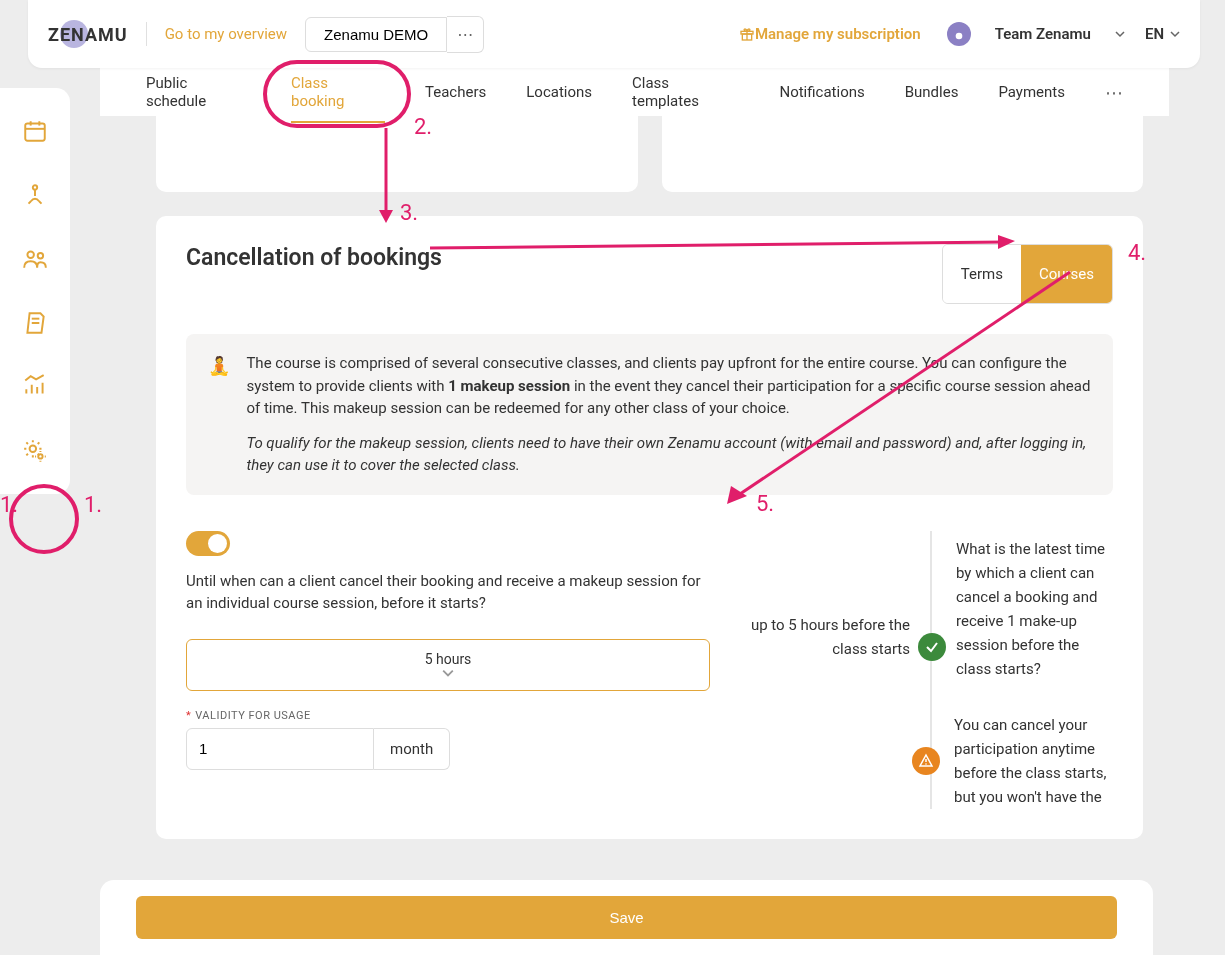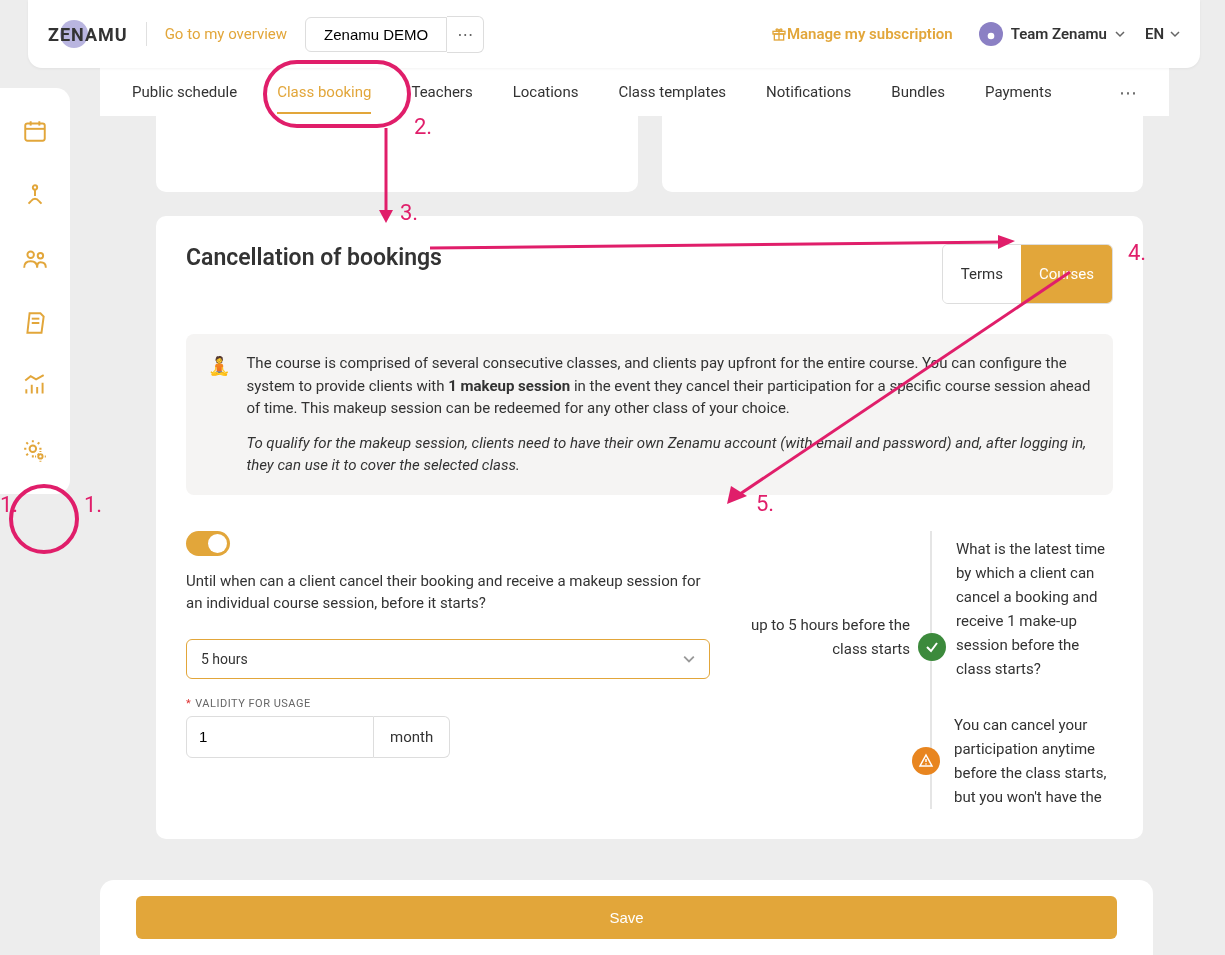--- a/index.html
+++ b/index.html
@@ -49,21 +49,21 @@
   padding: 8px 10px; font-size: 16px; background: #fff; cursor: pointer;
   color: #666;
 }
 .header-spacer { flex: 1; }
 .subscription {
   color: #e2a63a; font-size: 15px; font-weight: 600; cursor: pointer;
   display: flex; align-items: center; gap: 0;
 }
 .gift-icon { width: 16px; height: 16px; }
 .team-zenamu {
-  margin-left: 26px; display: flex; align-items: center; gap: 8px;
+  margin-left: 26px; display: flex; align-items: center; gap: 24px;
   font-size: 15px; font-weight: 600; cursor: pointer;
 }
 .avatar-icon {
   width: 24px; height: 24px; border-radius: 50%; background: #8b80c4;
   display: flex; align-items: center; justify-content: center;
 }
 .lang { margin-left: 20px; font-size: 15px; font-weight: 600; cursor: pointer; display: flex; align-items: center; gap: 6px; }
 .chevron-down { width: 10px; height: 10px; }
 
 
@@ -83,21 +83,21 @@
 .sidebar-icon { width: 26px; height: 26px; cursor: pointer; color: #e2a63a; }
 
 
 .tabs-bar {
   position: absolute;
   top: 68px; left: 100px; right: 56px;
   height: 48px;
   background: #fff;
   display: flex;
   align-items: center;
-  padding: 0 32px;
+  padding: 0 46px;
   gap: 40px;
   z-index: 9;
 }
 .tab { font-size: 15px; color: #333; cursor: pointer; padding: 13px 0; position: relative; }
 .tab.active { color: #e2a63a; }
 .tab.active::after {
   content: '';
   position: absolute;
   bottom: 0; left: 0; right: 0;
   height: 2px; background: #e2a63a;
@@ -154,21 +154,21 @@
   position: relative; cursor: pointer;
 }
 .switch::after {
   content: ''; position: absolute; width: 19px; height: 19px;
   background: #fff; border-radius: 50%; top: 3px; right: 3px;
 }
 .setting-desc { margin-top: 14px; font-size: 15px; line-height: 1.5; color: #333; }
 .select {
   margin-top: 24px; border: 1px solid #e2a63a; border-radius: 6px;
   padding: 11px 14px; display: flex; align-items: center; justify-content: space-between;
-  font-size: 14px; cursor: pointer; background: #fff;
+  font-size: 14px; cursor: pointer; background: #fff; flex-direction: column;
 }
 .validity-label {
   margin-top: 18px; font-size: 11px; letter-spacing: 0.5px;
   color: #666; text-transform: uppercase;
 }
 .validity-label .req { color: #d33; margin-right: 4px; }
 .validity-row { display: flex; margin-top: 6px; }
 .validity-input {
   width: 188px; border: 1px solid #ddd; border-radius: 6px 0 0 6px;
   padding: 11px 12px; font-size: 15px;

